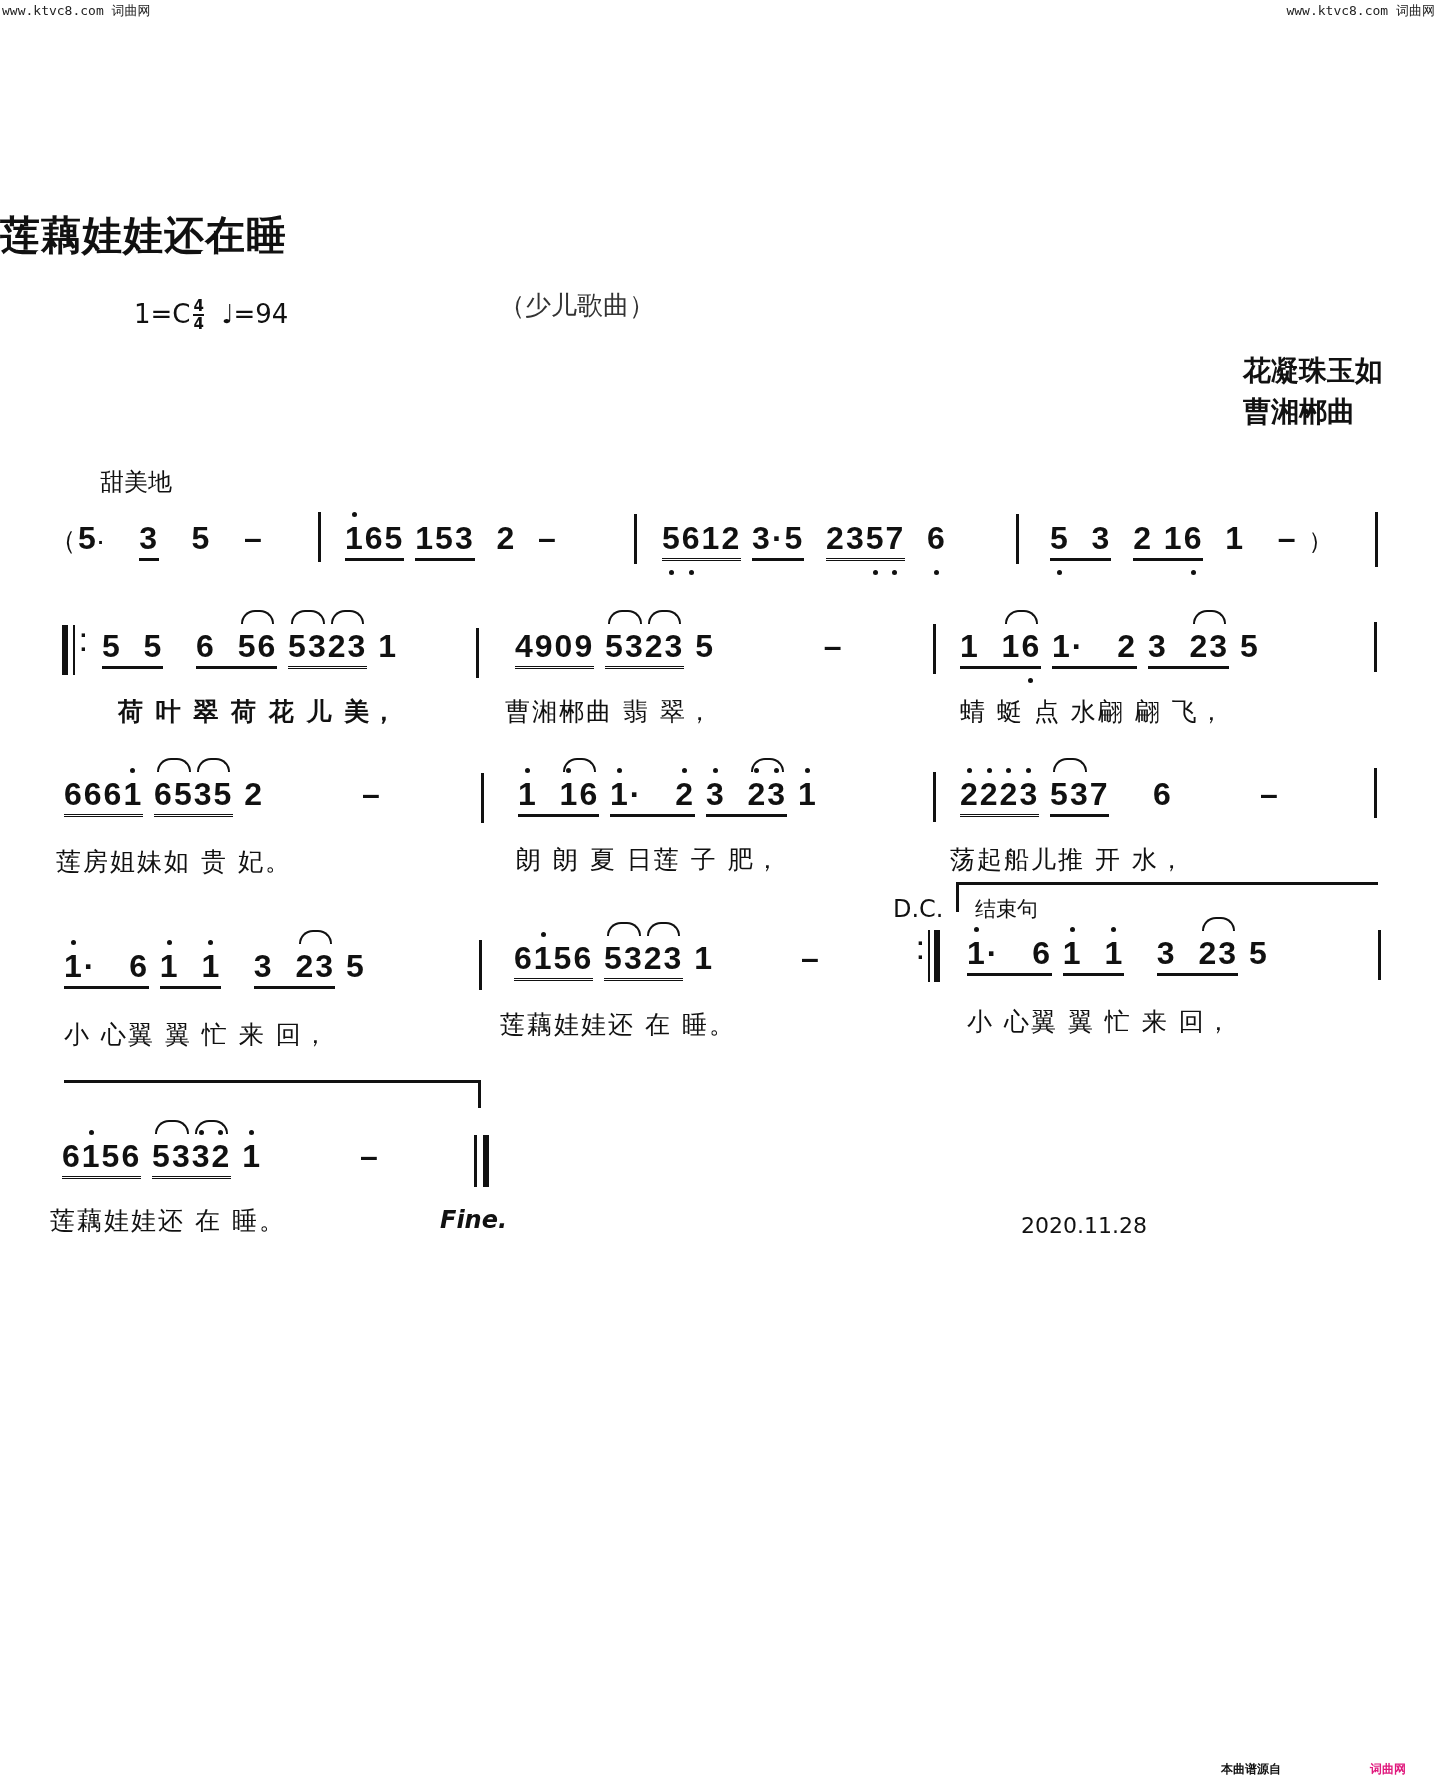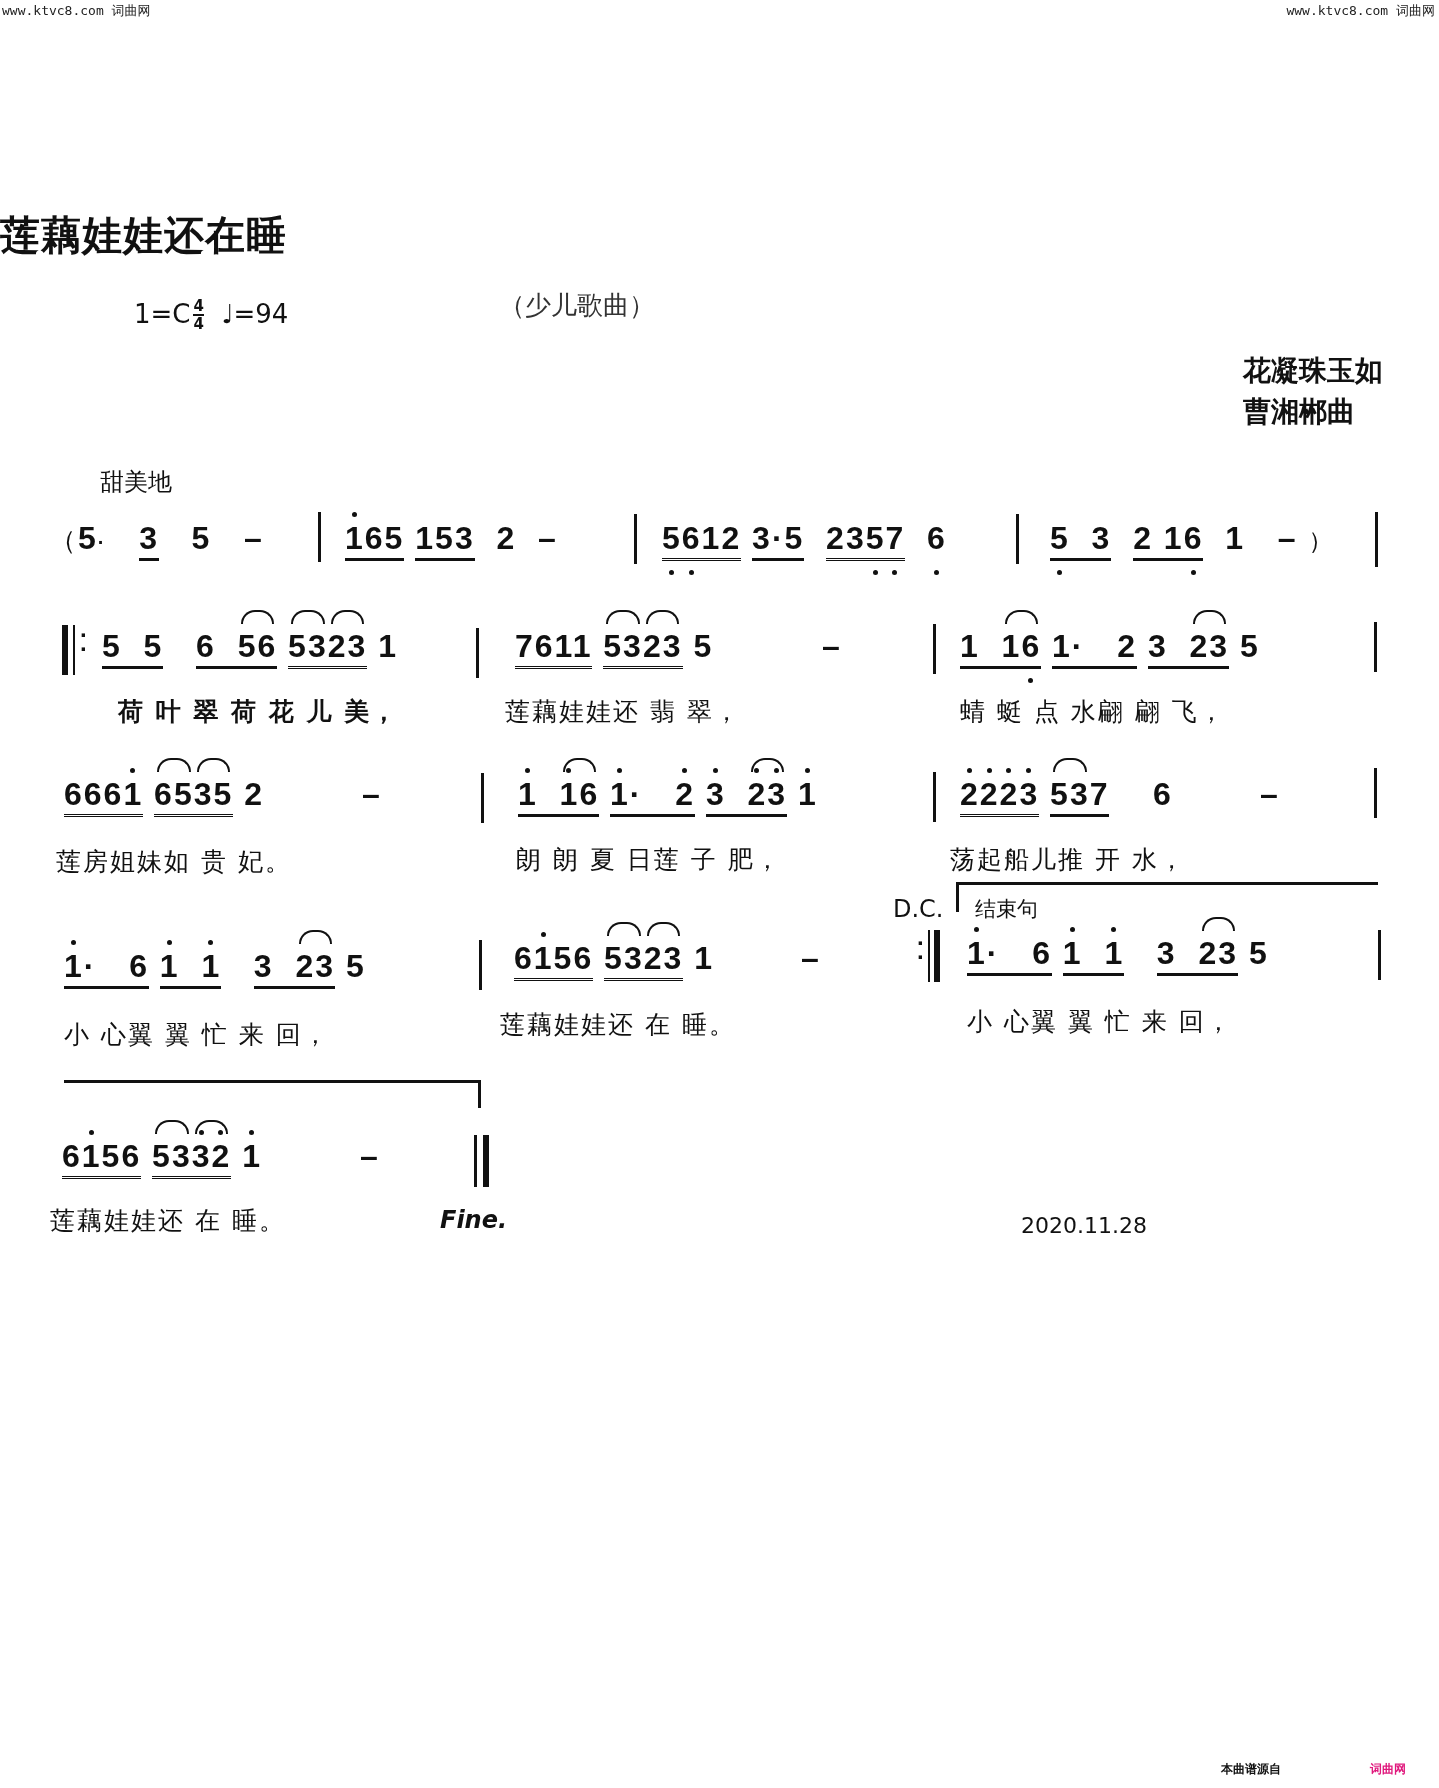--- a/index.html
+++ b/index.html
@@ -66,30 +66,30 @@
 <div class="bar" style="left:1375px;top:512px;height:55px;"></div>
 
 <div class="bar" style="left:62px;top:625px;height:50px;width:6px;"></div>
 <div class="bar" style="left:73px;top:625px;height:50px;width:2px;"></div>
 <div class="abs notes" style="left:80px;top:628px;font-size:24px;line-height:14px;">·<br>·</div>
 <div class="abs notes" style="left:102px;top:628px;">
   <span class="u1">5&nbsp;&nbsp;5</span>&nbsp;&nbsp;&nbsp;<span class="u1">6&nbsp;&nbsp;<span class="u1 slur">56</span></span>&nbsp;<span class="u2"><span class="slur">53</span><span class="slur">23</span></span>&nbsp;1
 </div>
 <div class="bar" style="left:476px;top:628px;height:50px;"></div>
 <div class="abs notes" style="left:515px;top:628px;">
-  <span class="u2">7611</span>&nbsp;<span class="u2"><span class="slur">53</span><span class="slur">23</span></span>&nbsp;5&nbsp;&nbsp;&nbsp;&nbsp;&nbsp;&nbsp;&nbsp;&nbsp;&nbsp;&nbsp;–
+  <span class="u2">4909</span>&nbsp;<span class="u2"><span class="slur">53</span><span class="slur">23</span></span>&nbsp;5&nbsp;&nbsp;&nbsp;&nbsp;&nbsp;&nbsp;&nbsp;&nbsp;&nbsp;&nbsp;–
 </div>
 <div class="bar" style="left:933px;top:624px;height:50px;"></div>
 <div class="abs notes" style="left:960px;top:628px;">
   <span class="u1">1&nbsp;&nbsp;<span class="u1 slur">1<span class="n lo">6</span></span></span>&nbsp;<span class="u1">1·&nbsp;&nbsp;&nbsp;<span class="u1">2</span></span>&nbsp;<span class="u1">3&nbsp;&nbsp;<span class="u1 slur">23</span></span>&nbsp;5
 </div>
 <div class="bar" style="left:1374px;top:622px;height:50px;"></div>
 
 <div class="abs lyr" style="left:118px;top:695px;font-weight:bold;">荷 叶 翠 荷 花 儿 美，</div>
-<div class="abs lyr" style="left:505px;top:695px;">莲藕娃娃还 翡 翠，</div>
+<div class="abs lyr" style="left:505px;top:695px;">曹湘郴曲 翡 翠，</div>
 <div class="abs lyr" style="left:960px;top:695px;">蜻 蜓 点 水翩 翩 飞，</div>
 
 <div class="abs notes" style="left:64px;top:776px;">
   <span class="u2">666<span class="n hi">1</span></span>&nbsp;<span class="u2"><span class="slur">65</span><span class="slur">35</span></span>&nbsp;2&nbsp;&nbsp;&nbsp;&nbsp;&nbsp;&nbsp;&nbsp;&nbsp;&nbsp;–
 </div>
 <div class="bar" style="left:481px;top:773px;height:50px;"></div>
 <div class="abs notes" style="left:518px;top:776px;">
   <span class="u1"><span class="n hi">1</span>&nbsp;&nbsp;<span class="u1 slur"><span class="n hi">1</span>6</span></span>&nbsp;<span class="u1"><span class="n hi">1</span>·&nbsp;&nbsp;&nbsp;<span class="u1"><span class="n hi">2</span></span></span>&nbsp;<span class="u1"><span class="n hi">3</span>&nbsp;&nbsp;<span class="u1 slur"><span class="n hi">2</span><span class="n hi">3</span></span></span>&nbsp;<span class="n hi">1</span>
 </div>
 <div class="bar" style="left:933px;top:772px;height:50px;"></div>

